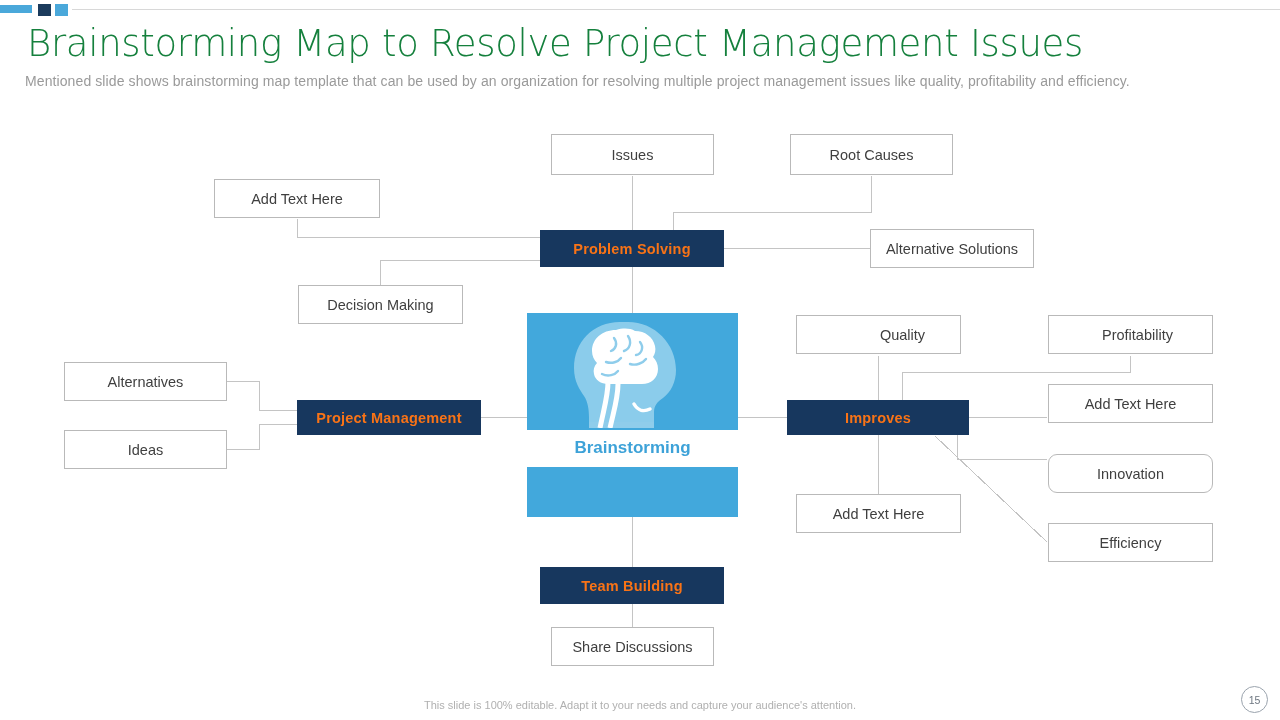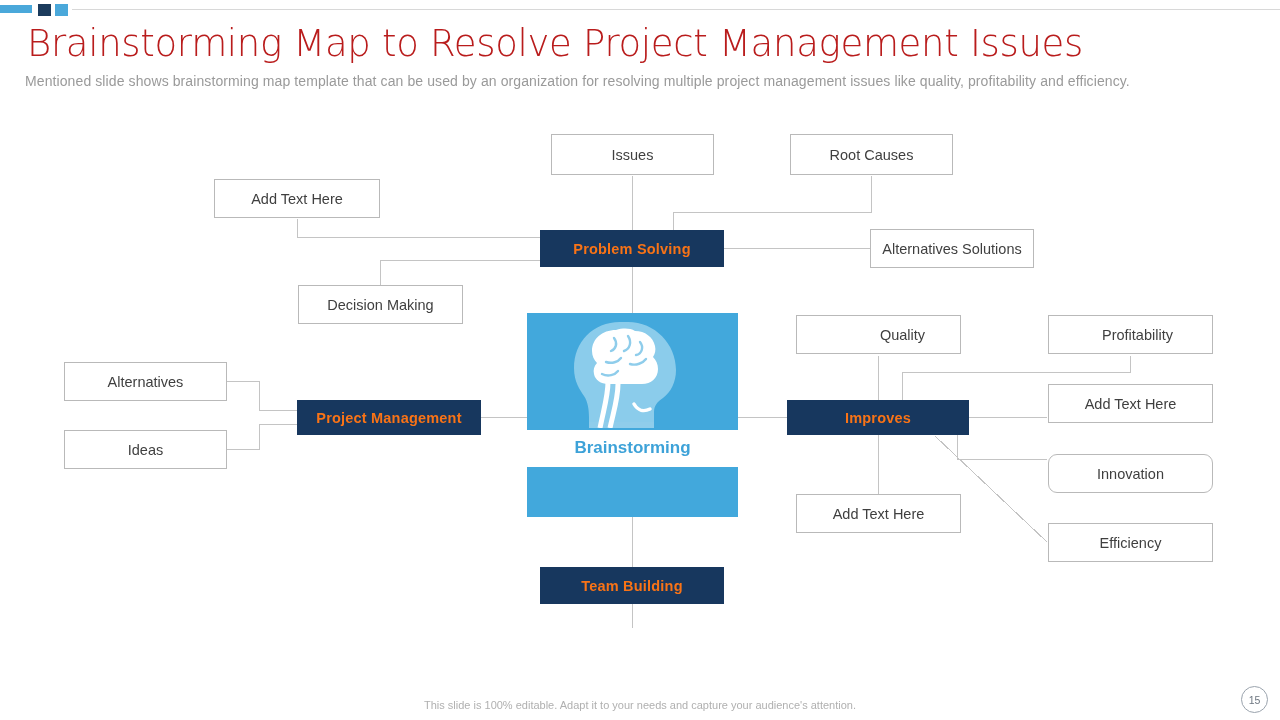--- a/index.html
+++ b/index.html
@@ -17,21 +17,21 @@
   .deco{position:absolute;top:2px;left:0;height:11px;}
   .deco-bar1{position:absolute;left:0;top:3px;width:32px;height:8px;background:#4aa8da;}
   .deco-sq1{position:absolute;left:38px;top:2px;width:13px;height:12px;background:#1b3b5c;}
   .deco-sq2{position:absolute;left:55px;top:2px;width:13px;height:12px;background:#4aa8da;}
   .deco-line{position:absolute;left:72px;top:7px;width:1208px;height:1px;background:#d8d8d8;}
 
   
   .title{
     position:absolute;left:27px;top:22px;
     font-size:37px;line-height:44px;
-    font-weight:300;color:#b91c1c;
+    font-weight:300;color:#15803d;
     letter-spacing:-0.3px;
     font-family:"DejaVu Sans","Liberation Sans",sans-serif;
     white-space:nowrap;
   }
   .subtitle{
     position:absolute;left:25px;top:74px;
     font-size:14px;line-height:14px;color:#9a9a9a;
     letter-spacing:0.1px;white-space:nowrap;
   }
   .connectors{position:absolute;left:0;top:0;width:1280px;height:720px;}
@@ -146,21 +146,21 @@
 
   <div class="node node-plain" style="left:214px;top:179px;width:166px;height:39px;">
     <span>Add Text Here</span>
   </div>
 
   <div class="node node-dark" style="left:540px;top:230px;width:184px;height:37px;">
     <span>Problem Solving</span>
   </div>
 
   <div class="node node-plain" style="left:870px;top:229px;width:164px;height:39px;">
-    <span>Alternatives Solutions</span>
+    <span>Alternative Solutions</span>
   </div>
 
   <div class="node node-plain" style="left:298px;top:285px;width:165px;height:39px;">
     <span>Decision Making</span>
   </div>
 
   <div class="node node-plain" style="left:64px;top:362px;width:163px;height:39px;">
     <span>Alternatives</span>
   </div>
 
@@ -231,17 +231,20 @@
   </div>
 
   <div class="node node-plain" style="left:1048px;top:523px;width:165px;height:39px;">
     <span>Efficiency</span>
   </div>
 
   <div class="node node-dark" style="left:540px;top:567px;width:184px;height:37px;">
     <span>Team Building</span>
   </div>
 
+  <div class="node node-plain" style="left:551px;top:627px;width:163px;height:39px;">
+    <span>Share Discussions</span>
+  </div>
 
   <div class="footer-note">This slide is 100% editable. Adapt it to your needs and capture your audience's attention.</div>
   <div class="page-badge">15</div>
 
 </div>
 
 </body></html>

